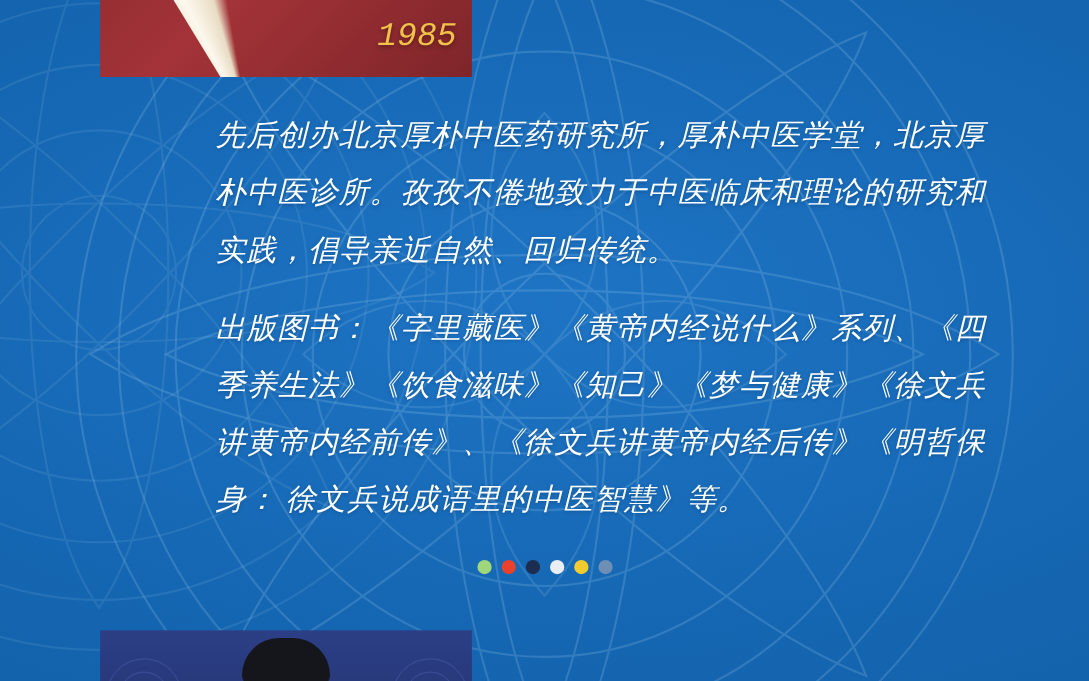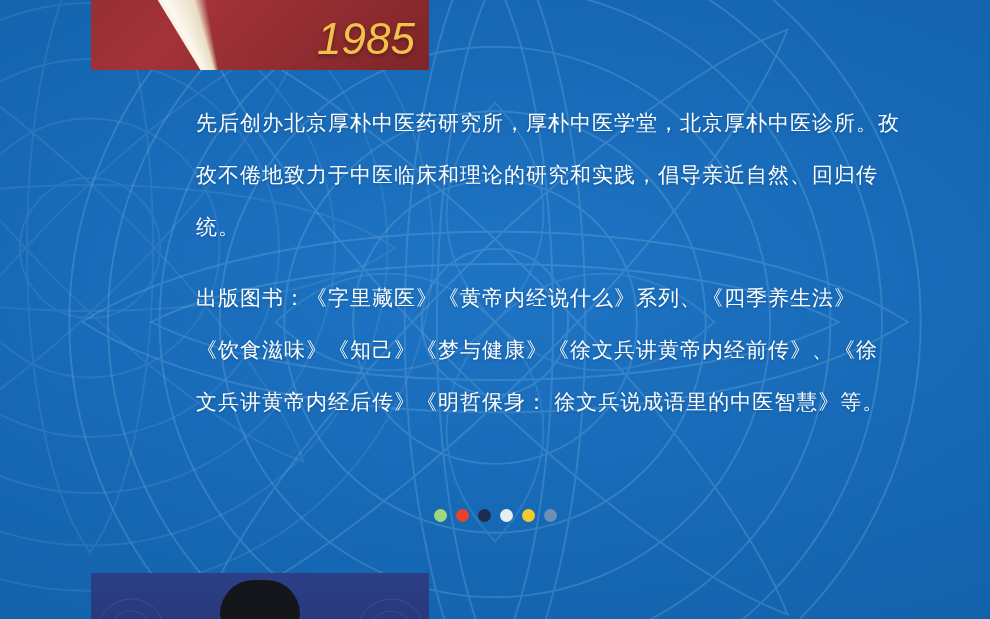--- a/index.html
+++ b/index.html
@@ -80,25 +80,25 @@
     color: #3a2a18;
     font-size: 17px;
     line-height: 1.05;
     letter-spacing: 1px;
     writing-mode: vertical-rl;
     opacity: .85;
   }
   .photo-top .year {
     position: absolute;
     right: 14px;
-    bottom: 6px;
+    bottom: 19px;
     color: #f2c14a;
-    font-size: 44px;
+    font-size: 30px;
     font-style: italic;
-    font-family: Liberation Sans, sans-serif;
+    font-family: Liberation Mono, monospace;
     text-shadow: 0 2px 4px rgba(0,0,0,.35);
   }
 
   
   .photo-bottom {
     position: absolute;
     left: 91px;
     top: 573px;
     width: 338px;
     height: 120px;
@@ -137,25 +137,26 @@
     position: absolute;
     left: 0;
     top: 0;
     width: 990px;
     height: 619px;
   }
 
   .para {
     position: absolute;
     color: #ffffff;
-    font-size: 21px;
+    font-size: 27px;
     line-height: 52px;
     letter-spacing: 1px;
     text-shadow: 0 1px 3px rgba(0, 40, 90, 0.35);
     font-family: "Liberation Serif", "DejaVu Serif", serif;
+    font-style: italic;
   }
 
   .para-1 {
     left: 196px;
     top: 97px;
     width: 712px;
     text-align: left;
   }
 
   .para-2 {

